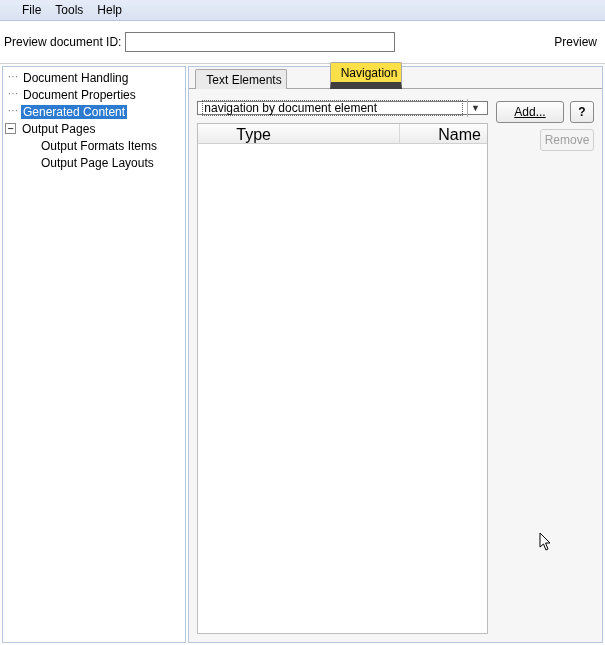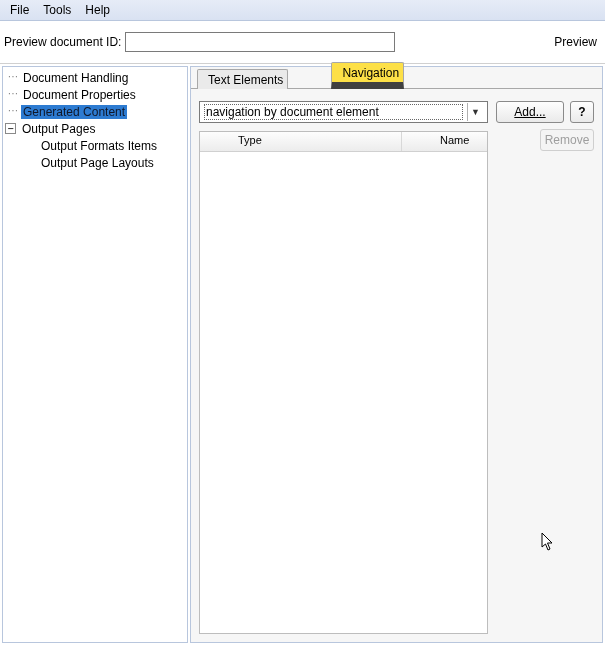--- a/index.html
+++ b/index.html
@@ -11,21 +11,21 @@
     width: 605px;
     height: 645px;
     overflow: hidden;
     display: flex;
     flex-direction: column;
     color: #000;
   }
   .menubar {
     background: linear-gradient(#e6ecf7, #d9e2f2);
     border-bottom: 1px solid #b8c6dd;
-    padding: 2px 4px;
+    padding: 2px 16px;
     display: flex;
     gap: 2px;
   }
   .menubar span {
     padding: 1px 6px;
     cursor: default;
   }
   .preview-row {
     display: flex;
     align-items: center;
@@ -80,21 +80,21 @@
     display: inline-flex;
     align-items: center;
     justify-content: center;
     font-size: 10px;
     line-height: 1;
     margin-right: 4px;
     background: #fff;
     font-family: monospace;
   }
   .tree .label { padding: 0 2px; }
-  .tree .selected .label { background: #2d7bd1; color: #0f172a; }
+  .tree .selected .label { background: #2d7bd1; color: #ffffff; }
   .tree .grandchild { padding-left: 36px; }
   .right-pane {
     flex: 1;
     border: 1px solid #b8c6dd;
     margin: 2px;
     display: flex;
     flex-direction: column;
     background: #f6f6f6;
     position: relative;
   }
@@ -136,21 +136,21 @@
     display: flex;
     flex-direction: column;
     min-width: 0;
   }
   .dropdown-row {
     display: flex;
     margin-bottom: 8px;
   }
   .dropdown {
     flex: 1;
-    height: 22px;
+    height: 14px;
     border: 1px solid #7a7a7a;
     background: #fff;
     display: flex;
     align-items: center;
     padding: 0 4px;
     position: relative;
     font-size: 12px;
   }
   .dropdown .dd-text {
     flex:1;
@@ -173,21 +173,21 @@
   }
   .thead {
     display: flex;
     background: linear-gradient(#fdfdfd,#ececec);
     border-bottom: 1px solid #d0d0d0;
     height: 20px;
   }
   .thead .th {
     padding: 2px 6px;
     border-right: 1px solid #d8d8d8;
-    font-size: 11px;
+    font-size: 16px;
     margin-left: 32px;
   }
   .thead .th.type { width: 170px; }
   .thead .th.name { flex: 1; border-right: none; }
   .right-col {
     width: 98px;
     display: flex;
     flex-direction: column;
     gap: 6px;
   }

